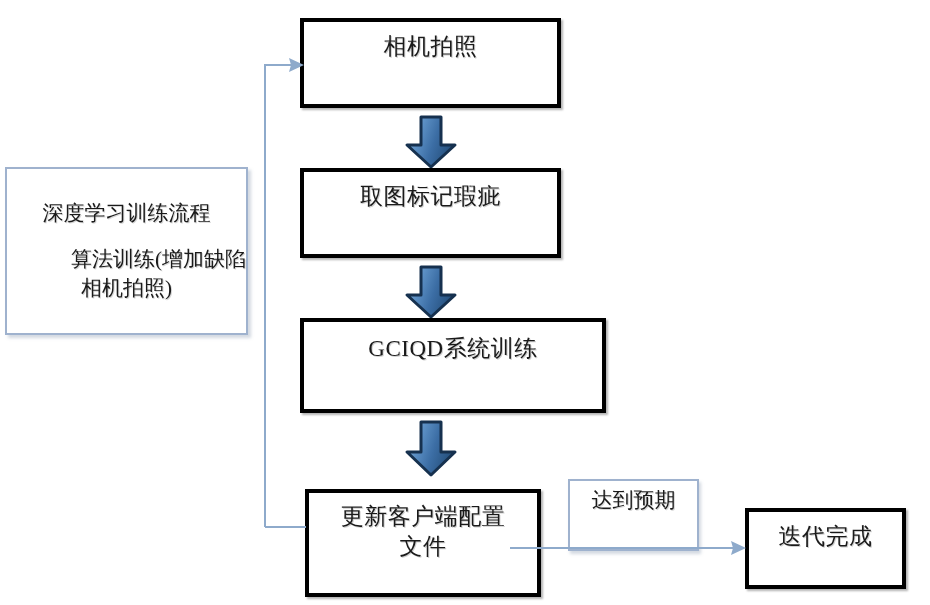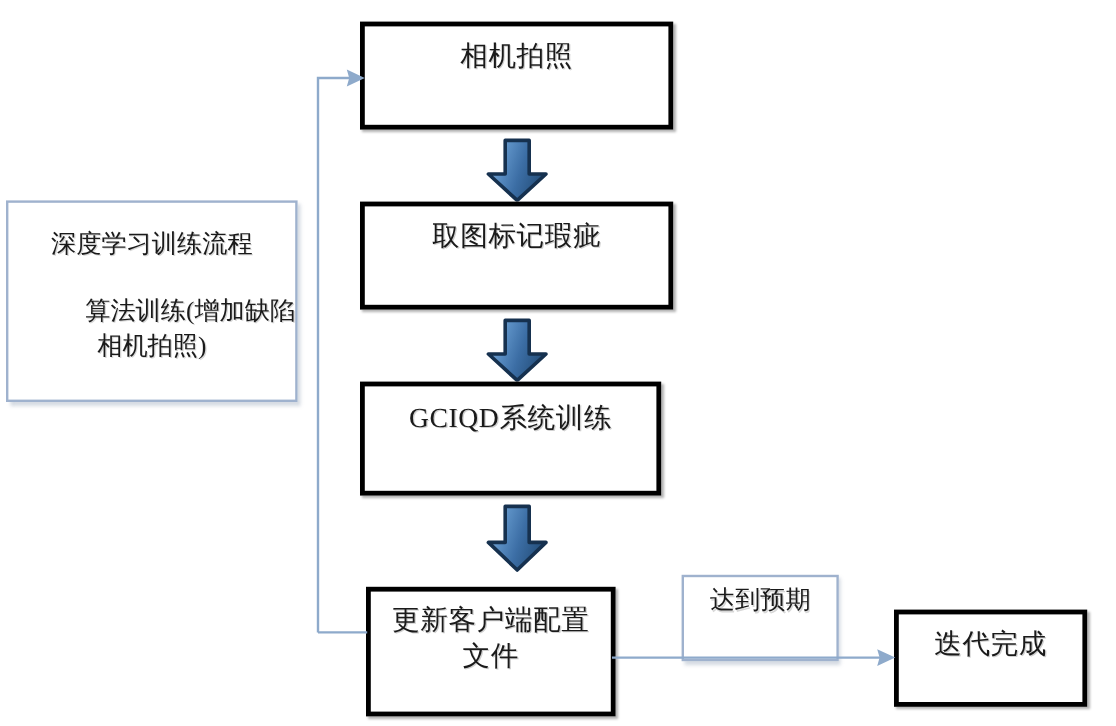--- a/index.html
+++ b/index.html
@@ -87,21 +87,21 @@
     position: absolute;
   }
   .conn svg { display: block; overflow: visible; }
 </style>
 </head>
 <body>
 
 <div id="canvas">
 
   <div class="note-box" style="left:5px; top:167px; width:243px; height:168px;">
-    <div class="note-line" style="top:20px;">深度学习训练流程</div>
+    <div class="note-line" style="top:30px;">深度学习训练流程</div>
     <div class="note-line" style="top:76px;text-align:right;">算法训练(增加缺陷</div>
     <div class="note-line" style="top:105px;">相机拍照)</div>
   </div>
 
   <div class="proc-box" style="left:300px; top:18px; width:261px; height:90px;">
     <div class="proc-label" style="top:10px;">相机拍照</div>
   </div>
 
   <div class="block-arrow" style="left:403px; top:115px;">
     <svg width="56" height="55" viewBox="0 0 56 55">
@@ -128,39 +128,39 @@
           <stop offset="0%" stop-color="#9ebfe0"></stop>
           <stop offset="35%" stop-color="#5b8fc4"></stop>
           <stop offset="65%" stop-color="#3c6ea5"></stop>
           <stop offset="100%" stop-color="#27527f"></stop>
         </linearGradient>
       </defs>
       <polygon points="18,2 38,2 38,30 52,30 28,52 4,30 18,30" fill="url(#ga2)" stroke="#16314f" stroke-width="3" stroke-linejoin="round"></polygon>
     </svg>
   </div>
 
-  <div class="proc-box" style="left:300px; top:318px; width:251px; height:95px;">
+  <div class="proc-box" style="left:300px; top:318px; width:306px; height:95px;">
     <div class="proc-label" style="top:12px;">GCIQD系统训练</div>
   </div>
 
   <div class="block-arrow" style="left:403px; top:420px;">
     <svg width="56" height="58" viewBox="0 0 56 58">
       <defs>
         <linearGradient id="ga3" x1="0" y1="0" x2="1" y2="0.35">
           <stop offset="0%" stop-color="#9ebfe0"></stop>
           <stop offset="35%" stop-color="#5b8fc4"></stop>
           <stop offset="65%" stop-color="#3c6ea5"></stop>
           <stop offset="100%" stop-color="#27527f"></stop>
         </linearGradient>
       </defs>
       <polygon points="18,2 38,2 38,32 52,32 28,55 4,32 18,32" fill="url(#ga3)" stroke="#16314f" stroke-width="3" stroke-linejoin="round"></polygon>
     </svg>
   </div>
 
-  <div class="proc-box" style="left:305px; top:489px; width:208px; height:108px;">
+  <div class="proc-box" style="left:305px; top:489px; width:236px; height:108px;">
     <div class="proc-label" style="top:9px;">更新客户端配置
 文件</div>
   </div>
 
   <div class="cap-box" style="left:568px; top:479px; width:131px; height:72px;padding-left:36px;">
     <div class="cap-label" style="top:6px;">达到预期</div>
   </div>
 
   <div class="proc-box" style="left:745px; top:508px; width:161px; height:81px;">
     <div class="proc-label" style="top:10px;">迭代完成</div>

